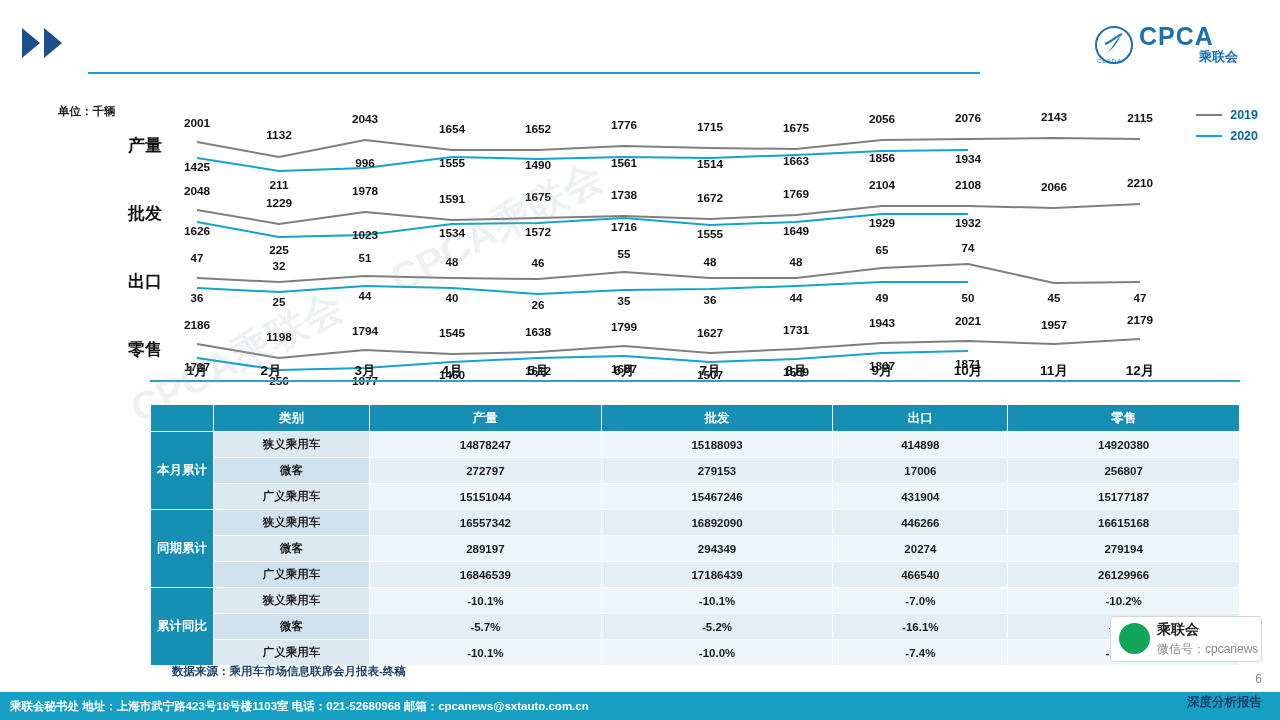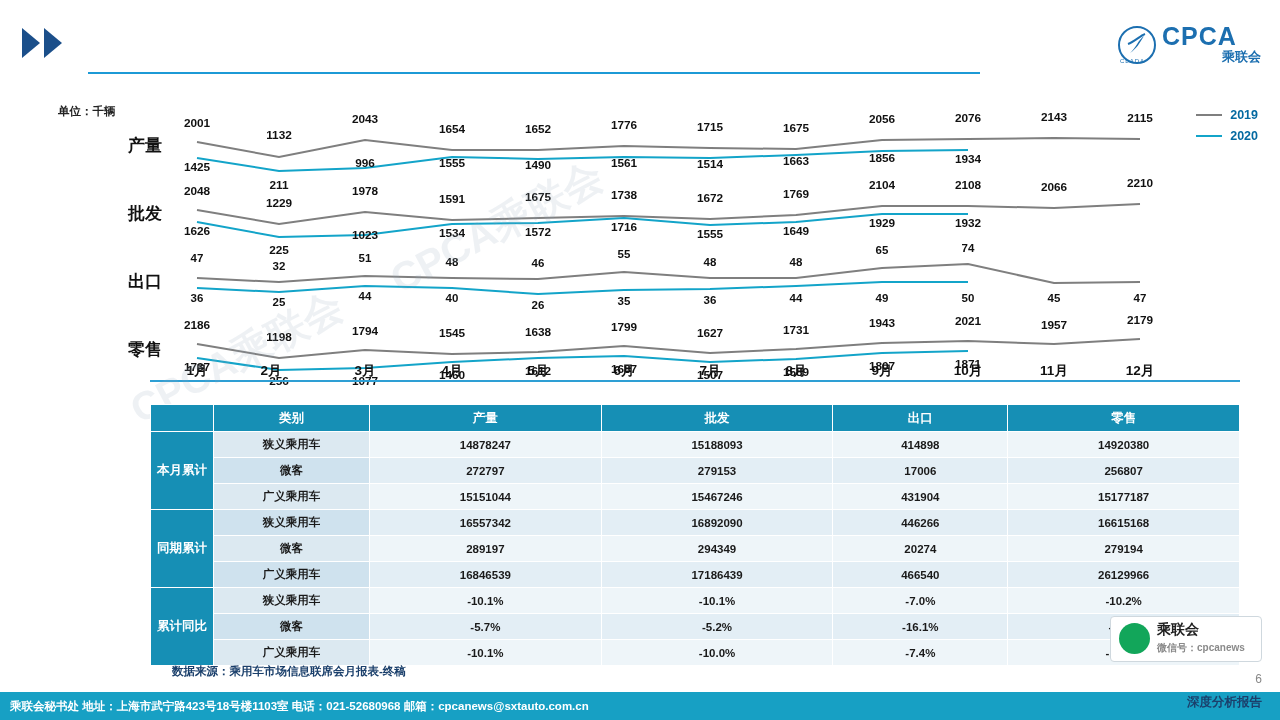--- a/index.html
+++ b/index.html
@@ -13,21 +13,21 @@
   .chev{position:absolute;left:22px;top:28px;width:62px;height:30px;}
   .chev svg{display:block;}
   .title{
     position:absolute;left:96px;top:22px;
     font-size:32px;font-weight:bold;color:#1c9ad6;letter-spacing:1px;
     white-space:nowrap;
   }
   .title-underline{
     position:absolute;left:88px;top:72px;width:892px;height:2px;background:#1c9ad6;
   }
-  .logo{position:absolute;right:12px;top:22px;width:150px;height:46px;}
+  .logo{position:absolute;right:35px;top:22px;width:150px;height:46px;}
   .logo-mark{position:absolute;left:0;top:4px;width:38px;height:38px;}
   .logo-cpca{position:absolute;left:44px;top:0px;font-size:25px;font-weight:bold;color:#1c6fb0;letter-spacing:1px;}
   .logo-clada{position:absolute;left:2px;top:36px;font-size:6px;color:#1c6fb0;letter-spacing:1px;}
   .logo-cn{position:absolute;left:104px;top:26px;font-size:13px;font-weight:bold;color:#1c6fb0;}
 
   
   .unit{position:absolute;left:58px;top:104px;font-size:11.5px;font-weight:bold;color:#222;}
 
   
   .chart{position:absolute;left:0;top:96px;width:1280px;height:300px;}
@@ -71,21 +71,21 @@
   .footbar{position:absolute;left:0;top:692px;width:1280px;height:28px;background:#17a0c4;padding-left:42px;}
   .footbar .ft{position:absolute;top:7px;left:10px;color:#fff;font-size:11.5px;font-weight:bold;white-space:nowrap;}
   .foot-tri{position:absolute;left:690px;top:692px;width:0;height:0;border-top:28px solid #17a0c4;border-right:34px solid transparent;}
   .pagenum{position:absolute;right:18px;top:672px;font-size:12px;color:#888;}
   .deep{position:absolute;right:18px;top:694px;font-size:12.5px;font-weight:bold;color:#1b3f6b;}
 
   
   .wechat{position:absolute;right:18px;top:616px;width:150px;height:44px;border:1px solid #cfd8de;border-radius:4px;background:#fff;}
   .wechat .wc-circ{position:absolute;left:8px;top:6px;width:31px;height:31px;border-radius:50%;background:#12a65a;}
   .wechat .wc-tx{position:absolute;left:46px;top:4px;font-size:14px;font-weight:bold;color:#222;}
-  .wechat .wc-sub{position:absolute;left:46px;top:24px;font-size:10px;color:#8a8a8a;font-weight:bold;}
+  .wechat .wc-sub{position:absolute;left:46px;top:24px;font-size:12px;color:#8a8a8a;}
 </style>
 </head>
 <body>
 
 <div class="header">
   <div class="chev">
     <svg width="62" height="30" viewBox="0 0 62 30">
       <polygon points="0,0 18,15 0,30" fill="#1b4f8a"></polygon>
       <polygon points="22,0 40,15 22,30" fill="#1b4f8a"></polygon>
     </svg>

